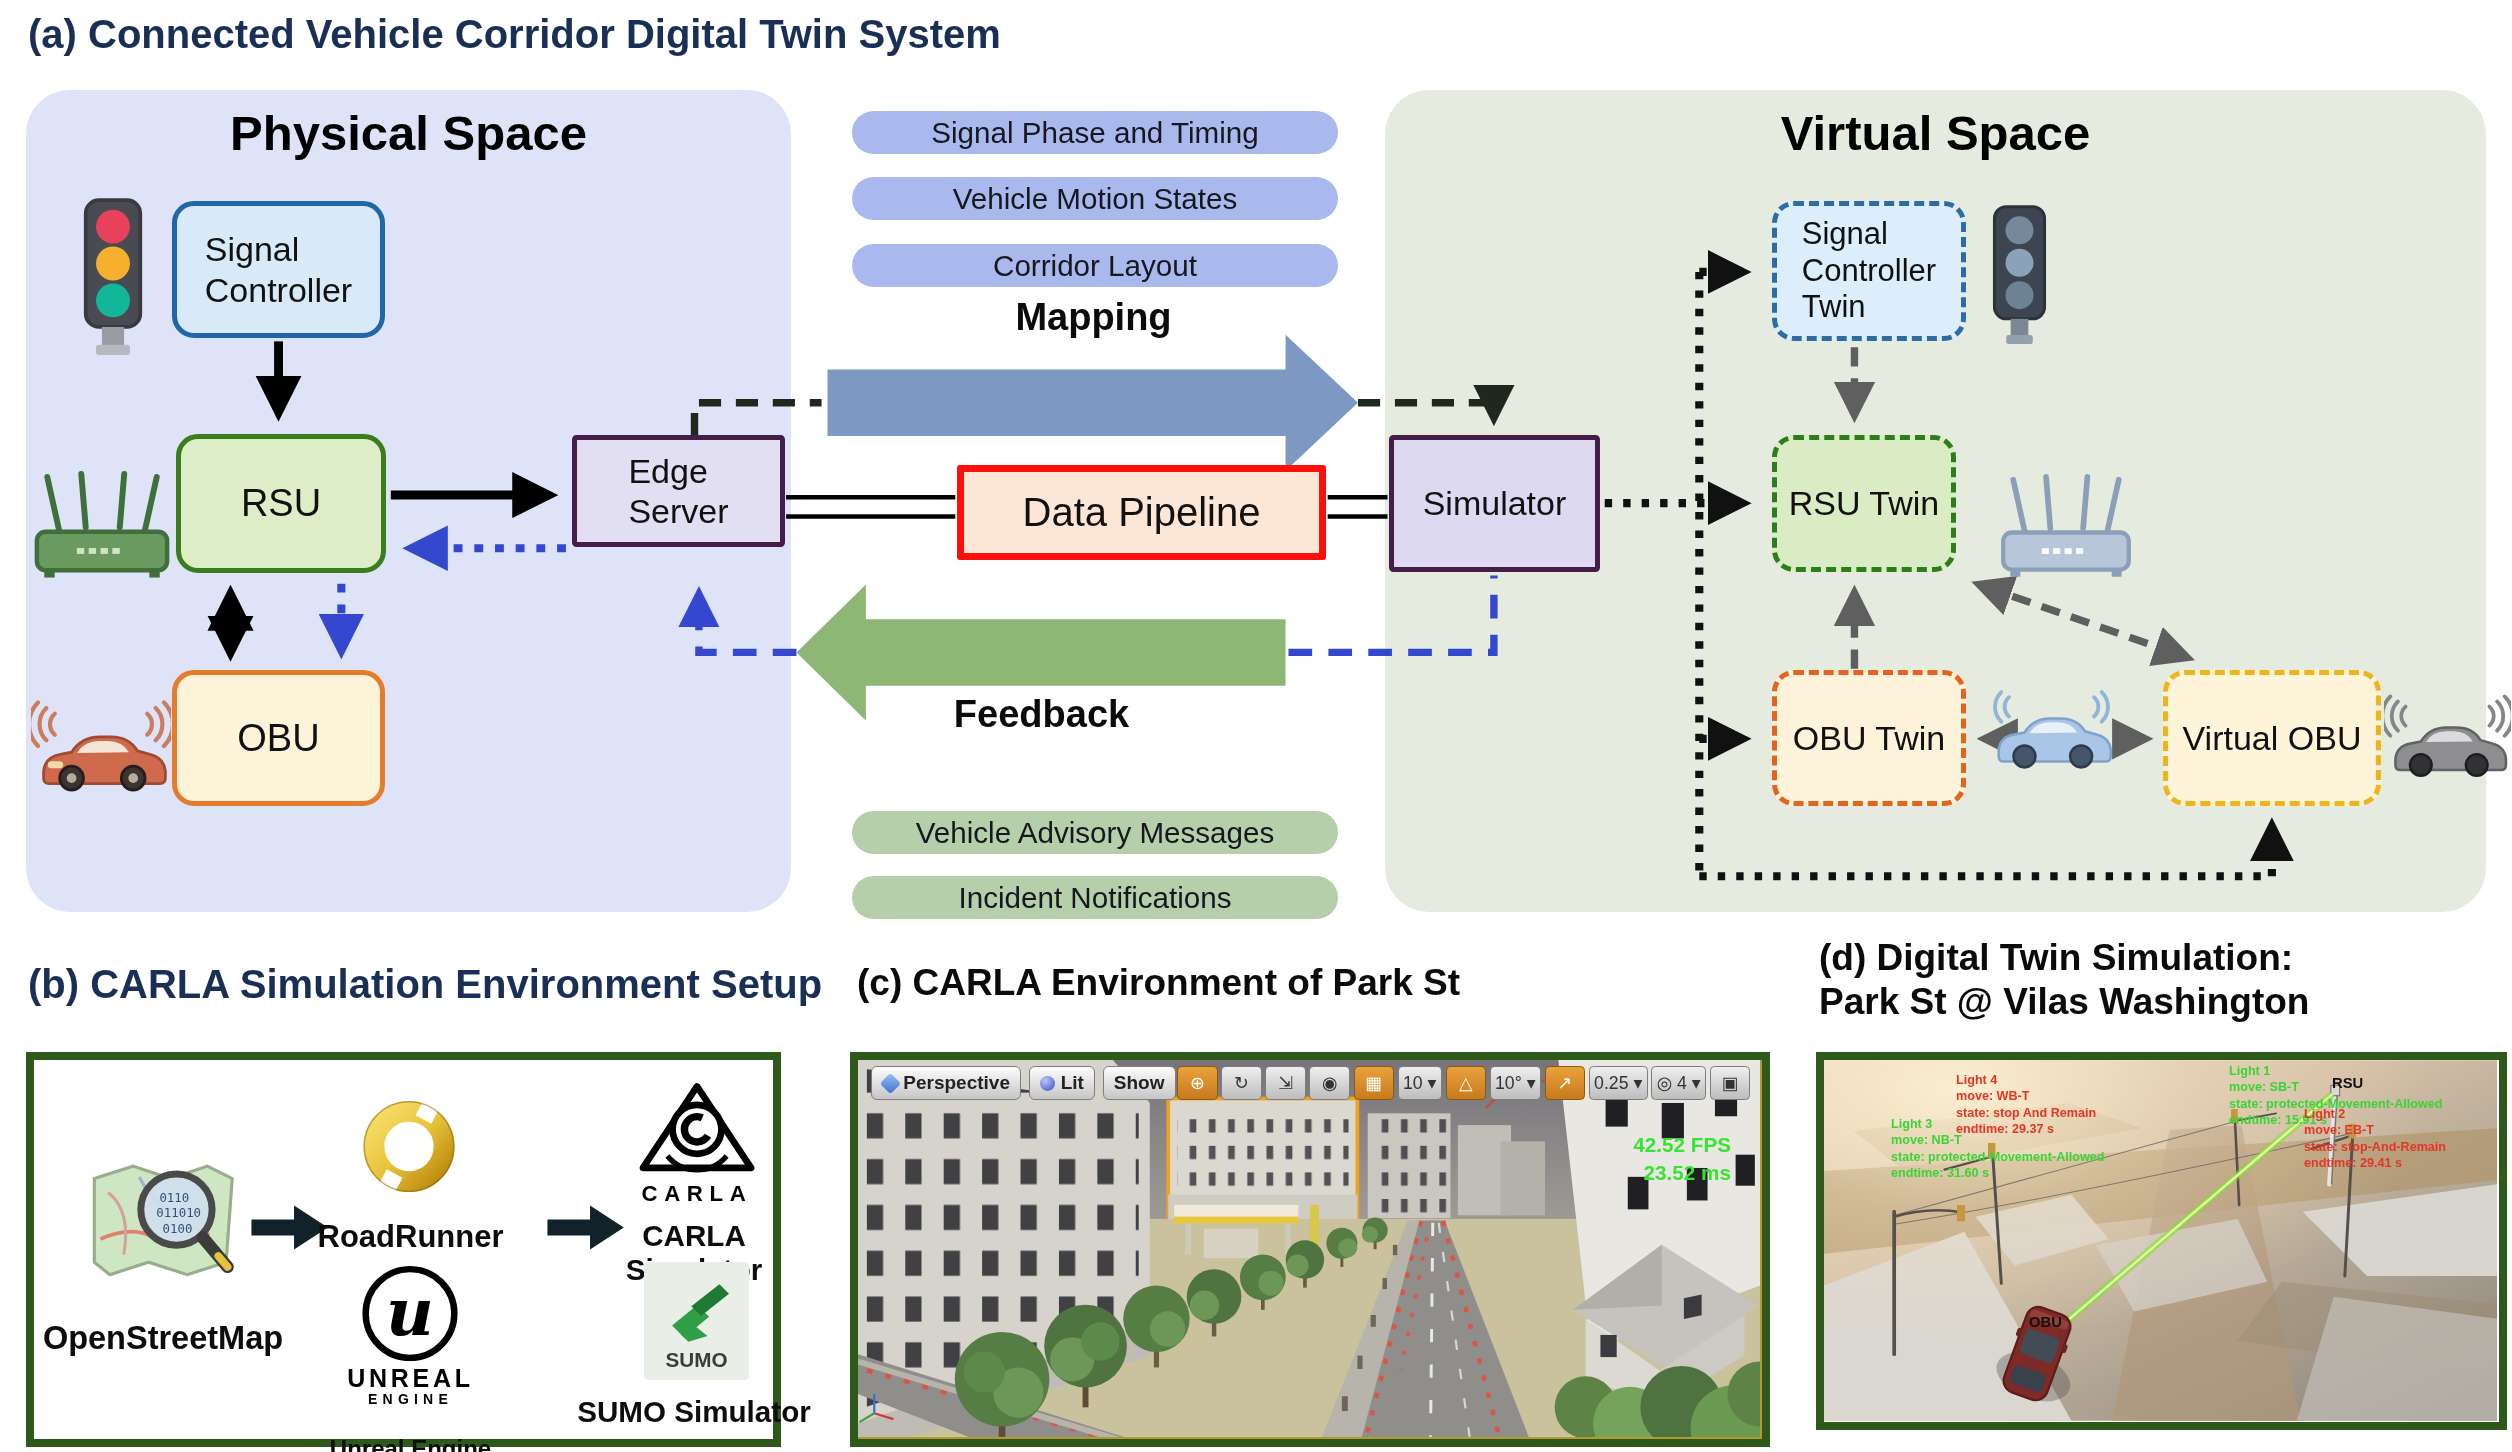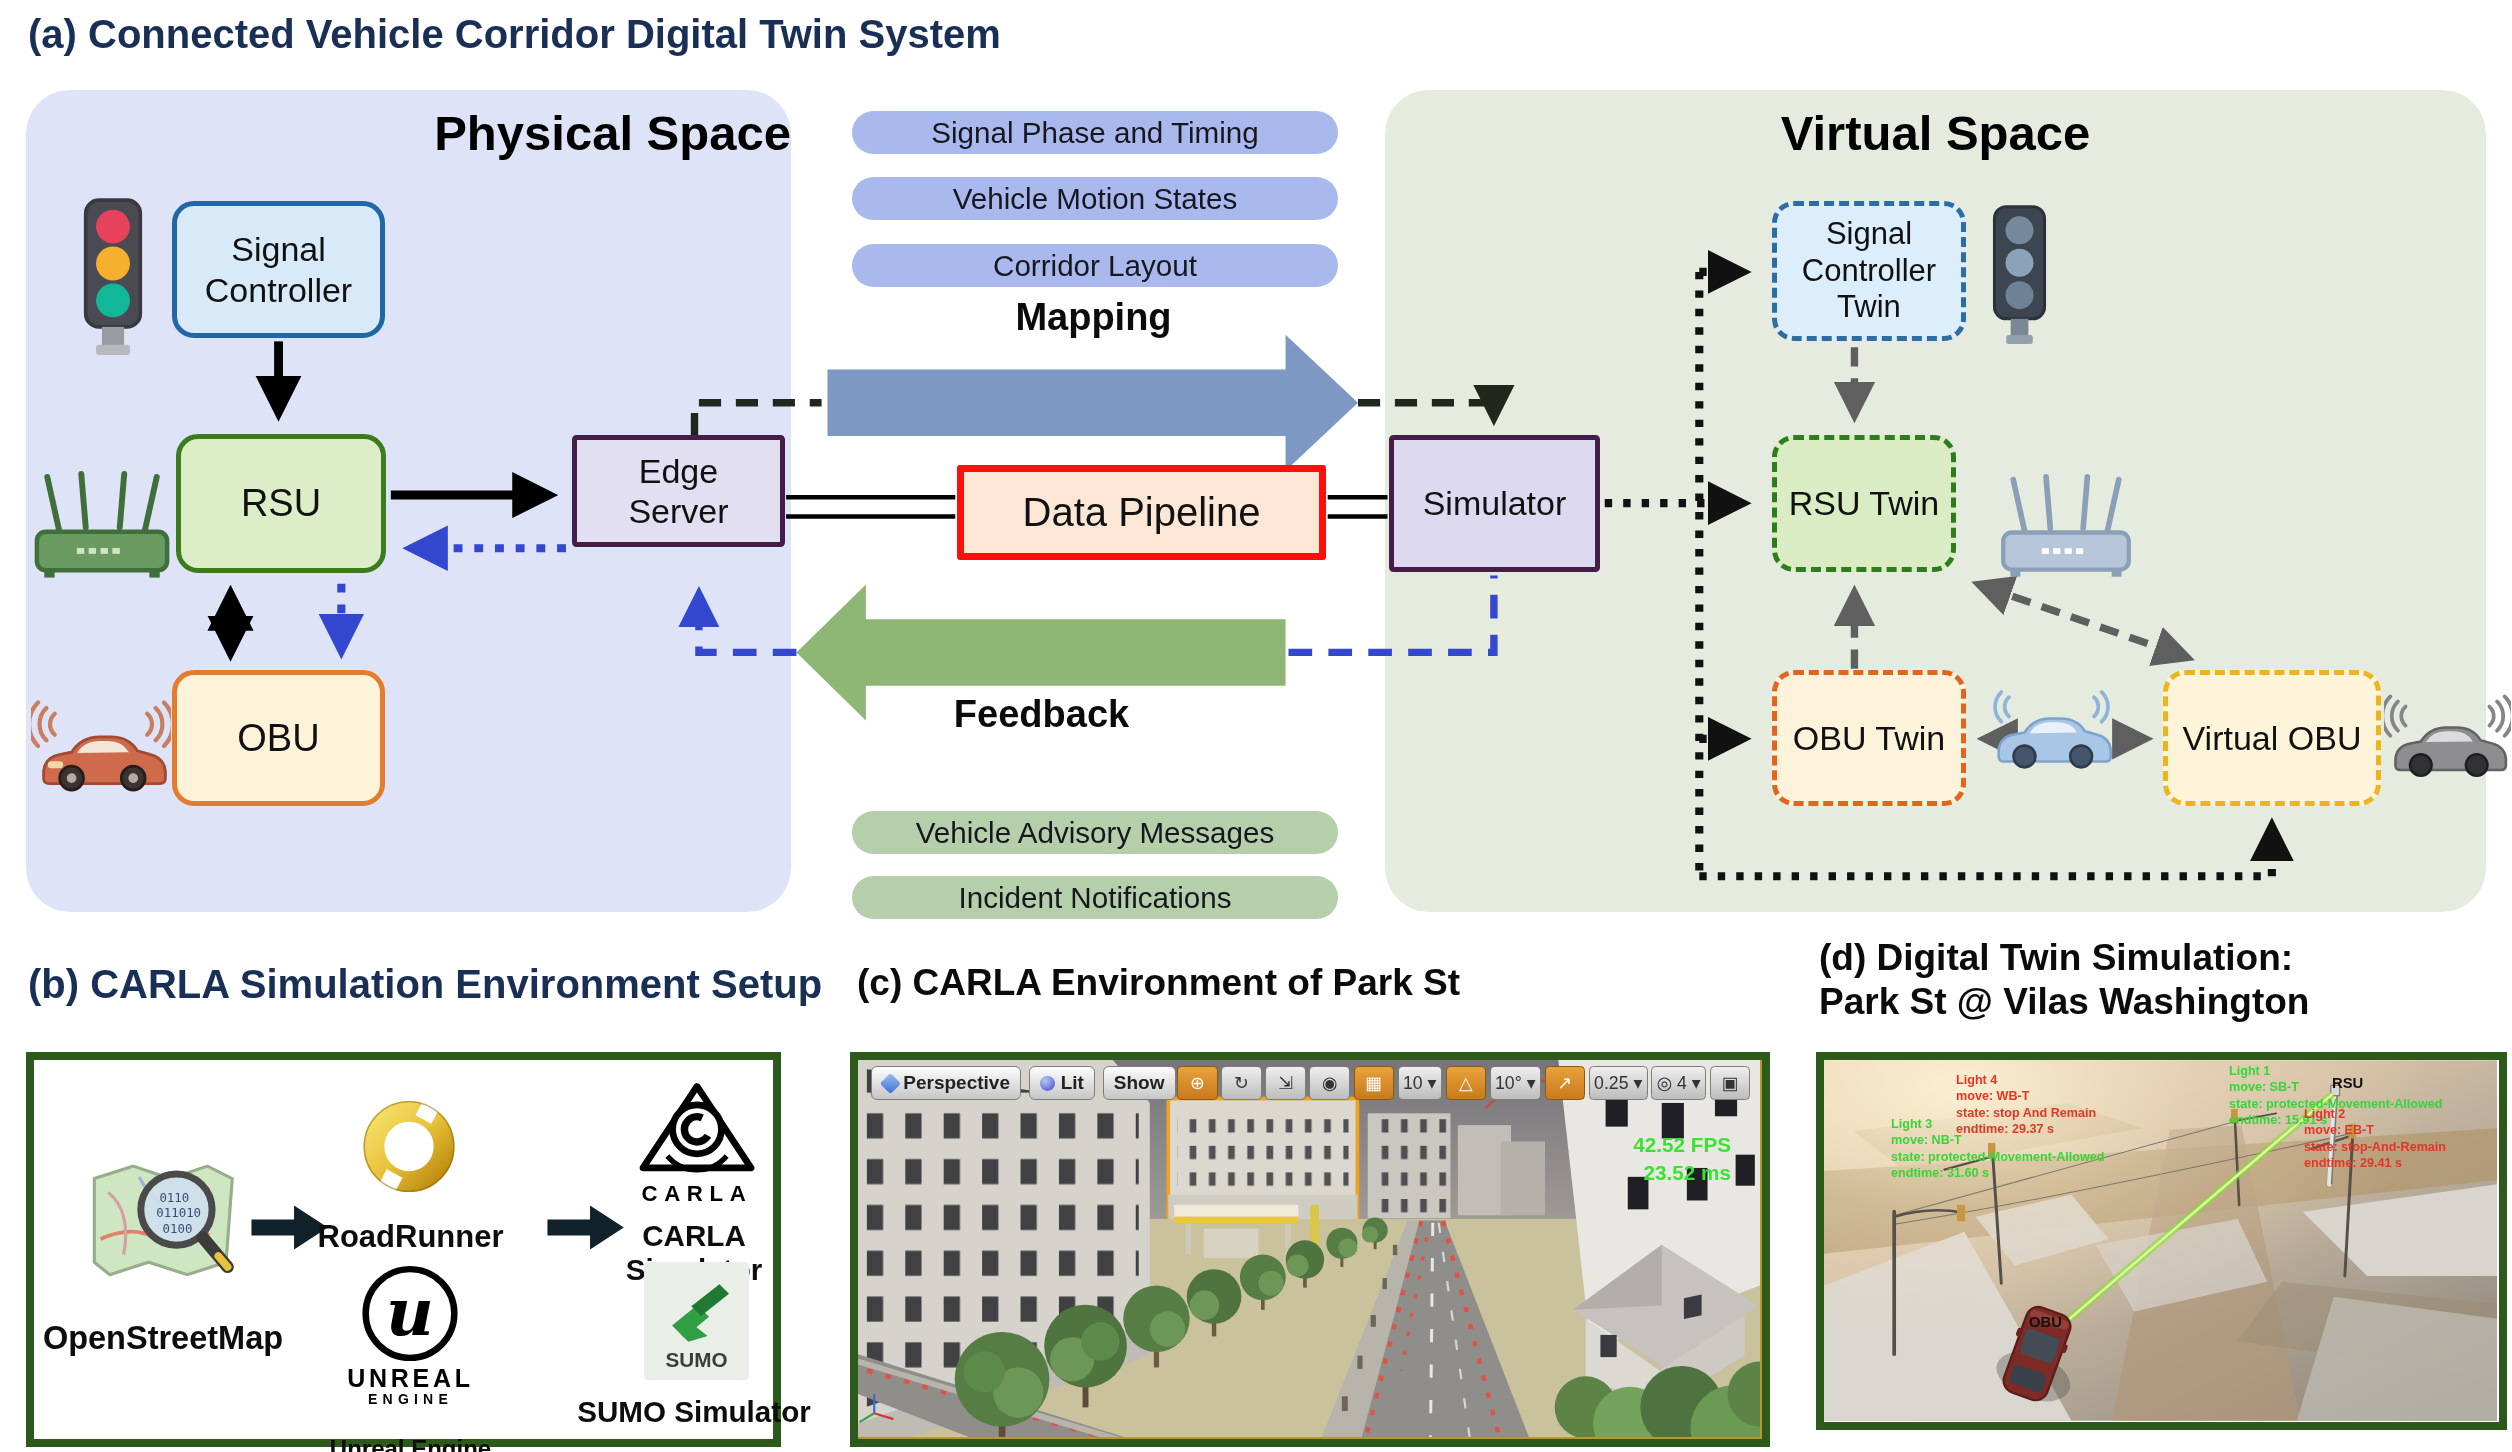--- a/index.html
+++ b/index.html
@@ -1,20 +1,20 @@
 <!DOCTYPE html>
 <html style="font-size:11.8px"><head>
 <meta charset="utf-8">
 <style>
   html,body{margin:0;padding:0;background:#ffffff;}
   .stage{position:relative;width:2512px;height:1453px;background:#ffffff;
          font-family:"Liberation Sans",sans-serif;color:#111;overflow:hidden;}
   .abs{position:absolute;}
   .pre{white-space:pre-line;}
-  .ctr{display:flex;align-items:center;justify-content:center;text-align:center;}
+  .ctr{display:flex;align-items:center;justify-content:center;text-align:left;}
 
   
   .fig-title{font-weight:bold;font-size:40px;color:#1a2f55;}
   .fig-title-black{font-weight:bold;font-size:37px;color:#0b0b0b;}
   .space-title{font-weight:bold;font-size:49px;color:#000;text-align:center;}
 
   
   .panelA{border-radius:44px;}
   .phys-bg{background:#dee3f8;}
   .virt-bg{background:#e5ecdf;}
@@ -68,21 +68,21 @@
 </style>
 </head>
 <body>
 
 <div class="stage">
 
   <div class="abs panelA phys-bg" style="left:26px;top:90px;width:765px;height:822px;"></div>
   <div class="abs panelA virt-bg" style="left:1385px;top:90px;width:1101px;height:822px;"></div>
 
   <div class="abs fig-title" style="left:28px;top:11.8px;">(a) Connected Vehicle Corridor Digital Twin System</div>
-  <div class="abs space-title" style="left:26px;top:105px;width:765px;text-align:right;">Physical Space</div>
+  <div class="abs space-title" style="left:26px;top:105px;width:765px;">Physical Space</div>
   <div class="abs space-title" style="left:1385px;top:105px;width:1101px;">Virtual Space</div>
 
   <svg class="abs" style="left:0;top:0;" width="2512" height="931" viewBox="0 0 3400 1260">
     <defs>
       <marker id="mBlack" viewBox="0 0 10 10" refX="7" refY="5" markerWidth="5.2" markerHeight="5.2" orient="auto-start-reverse">
           <path d="M0,0 L10,5 L0,10 z" fill="#000"></path>
         </marker>
       <marker id="mBlue" viewBox="0 0 10 10" refX="7" refY="5" markerWidth="5.6" markerHeight="5.6" orient="auto-start-reverse">
           <path d="M0,0 L10,5 L0,10 z" fill="#3347cf"></path>
         </marker>

